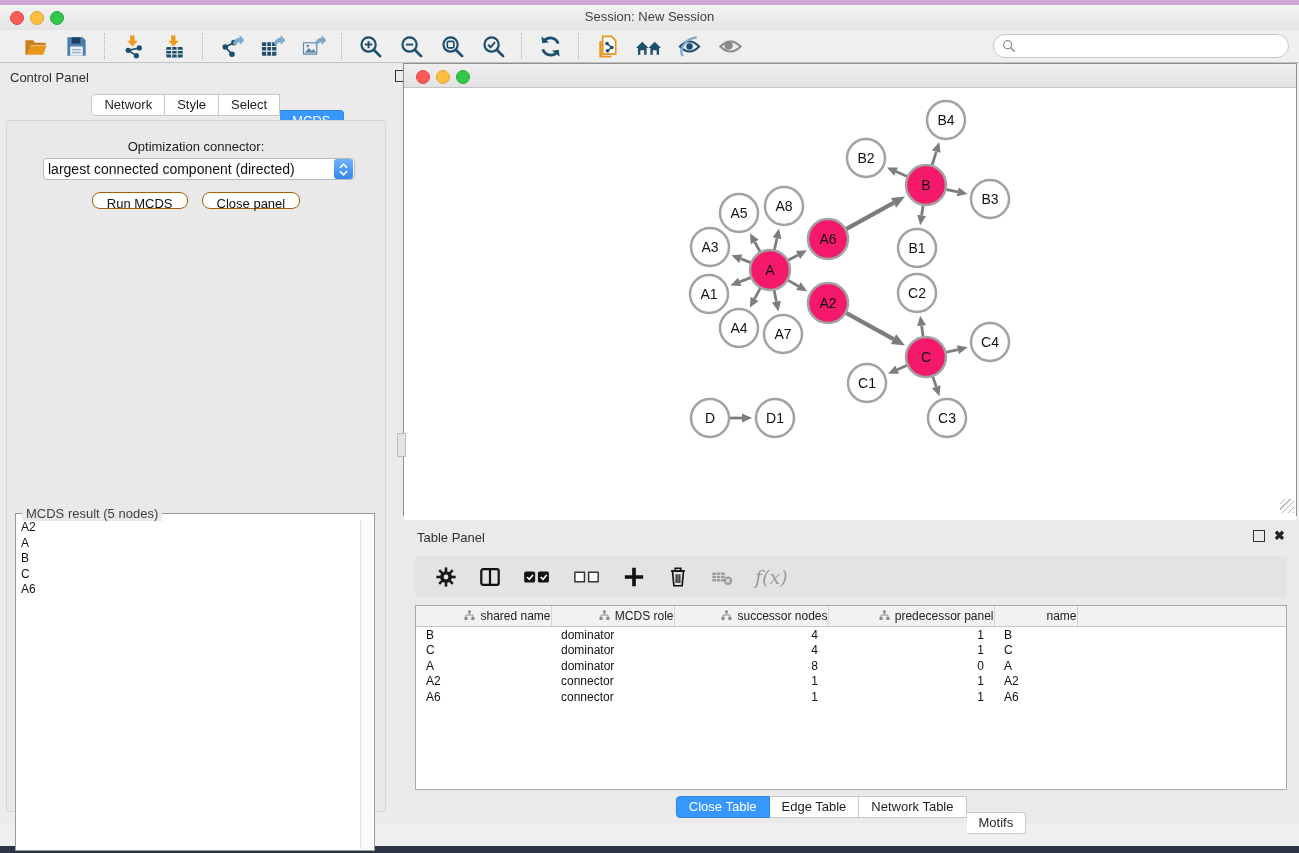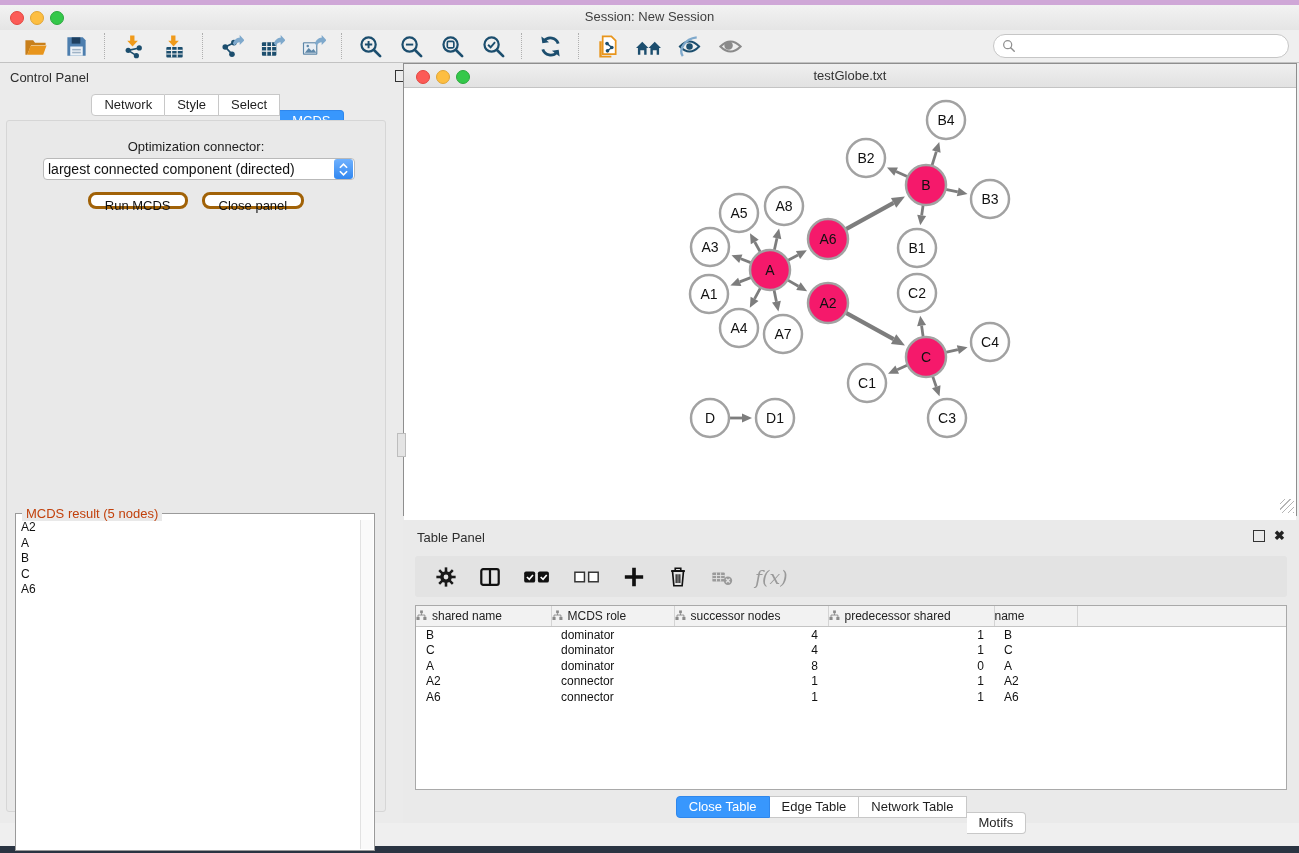--- a/index.html
+++ b/index.html
@@ -39,23 +39,23 @@
   .tab:first-child{border-left:1px solid #C8C8C8;border-radius:4px 0 0 4px;}
   .tab:last-child{border-radius:0 4px 4px 0;margin-top:16px;}
   .tab.active{background:#3897FD;border-color:#2F87EC;color:#fff;}
   .cp-body{position:absolute;left:6px;top:57px;width:378px;height:690px;background:#E9E9E9;border:1px solid #D6D6D6;border-radius:3px;}
   .opt-label{position:absolute;left:0;width:100%;top:18px;text-align:center;font-size:13px;color:#1c1c1c;}
   .select{position:absolute;left:36px;top:37px;width:312px;height:22px;background:#fff;border:1px solid #B9B9B9;border-radius:4px;display:flex;align-items:center;box-sizing:border-box;cursor:pointer;}
   .select .sel-text{flex:1;font-size:14px;padding-left:4px;color:#111;white-space:nowrap;overflow:hidden;}
   .select .spinner{width:19px;height:20px;background:linear-gradient(#6FB1FE,#3187F0);border-radius:3px;margin-right:1px;display:flex;flex-direction:column;align-items:center;justify-content:center;gap:1px;}
   .spinner svg{width:9px;height:6px;}
   .btn-row{position:absolute;left:0;top:71px;width:100%;display:flex;justify-content:center;gap:14px;}
-  .push-btn{font-size:13px;background:#fff;border:3px solid #a16207;border-radius:8px;padding:2px 14px;color:#111;height:17px;line-height:17px;cursor:pointer;}
+  .push-btn{font-size:13px;background:#fff;border:1px solid #a16207;border-radius:8px;padding:2px 14px;color:#111;height:17px;line-height:17px;cursor:pointer;}
   .result-box{position:absolute;left:8px;top:392px;width:358px;height:336px;border:1px solid #9A9A9A;background:#fff;}
-  .result-legend{position:absolute;left:6px;top:-8px;background:#E9E9E9;padding:0 4px;font-size:13px;color:#c2410c;}
+  .result-legend{position:absolute;left:6px;top:-8px;background:#E9E9E9;padding:0 4px;font-size:13px;color:#404040;}
   .result-list{position:absolute;left:1px;top:6px;right:14px;bottom:1px;overflow:hidden;font-size:12px;color:#111;padding-left:4px;}
   .result-list div{line-height:15.5px;}
   .result-scroll{position:absolute;right:1px;top:6px;bottom:1px;width:12px;background:#FAFAFA;border-left:1px solid #E2E2E2;}
 
   
   .net-window{position:absolute;left:403px;top:58px;width:894px;height:453px;background:#fff;border:1px solid #8E8E8E;box-sizing:border-box;}
   .net-titlebar{position:absolute;left:0;top:0;width:100%;height:24px;background:linear-gradient(#EFEFEF,#E2E2E2);border-bottom:1px solid #C4C4C4;box-sizing:border-box;}
   .net-titlebar .title{position:absolute;left:0;right:0;top:4px;text-align:center;font-size:13px;color:#333;}
   .net-tl{position:absolute;top:6px;width:12px;height:12px;border-radius:50%;}
   .net-canvas{position:absolute;left:0;top:24px;width:892px;height:539px;background:#fff;}
@@ -64,21 +64,21 @@
   .divider-grip{position:absolute;left:397px;top:428px;width:7px;height:22px;background:#E4E4E4;border:1px solid #BDBDBD;}
 
   
   .table-panel{position:absolute;left:403px;top:515px;width:896px;height:303px;background:#EAEAEA;}
   .tp-toolbar{position:absolute;left:12px;top:36px;width:872px;height:41px;background:#E3E3E3;border-radius:3px;display:flex;align-items:center;gap:22px;padding-left:20px;box-sizing:border-box;}
   .tp-btn{display:flex;align-items:center;justify-content:center;cursor:pointer;}
   .tp-btn svg{width:22px;height:22px;}
   .fx-label{font-family:"DejaVu Serif",serif;font-style:italic;font-size:19px;color:#9A9A9A;}
   .tbl-wrap{position:absolute;left:12px;top:85px;width:872px;height:185px;background:#fff;border:1px solid #A9A9A9;overflow:hidden;box-sizing:border-box;}
   table.grid{border-collapse:collapse;table-layout:fixed;width:100%;}
-  table.grid th{height:20px;background:#F2F2F2;border-bottom:1px solid #C4C4C4;border-right:1px solid #D4D4D4;font-size:12px;font-weight:normal;color:#222;text-align:left;padding:0;white-space:nowrap;overflow:hidden;}
+  table.grid th{height:20px;background:#F2F2F2;border-bottom:1px solid #C4C4C4;border-right:1px solid #D4D4D4;font-size:12px;font-weight:normal;color:#222;text-align:right;padding:0;white-space:nowrap;overflow:hidden;}
   table.grid th .hicon{vertical-align:-1px;margin-right:5px;}
   table.grid th:last-child{border-right:none;}
   table.grid td{font-size:12px;color:#111;height:15.5px;padding:0 10px 0 10px;white-space:nowrap;overflow:hidden;}
   td.al{text-align:left;}td.ar{text-align:right;}
   .tp-tabs{position:absolute;left:0;top:276px;width:100%;display:flex;justify-content:center;}
   .tp-ctrls{position:absolute;right:14px;top:10px;display:flex;gap:9px;align-items:center;}
   .tp-head{position:absolute;left:14px;top:10px;font-size:13px;color:#2e2e2e;}
 
   
   .statusbar{position:absolute;left:0;top:813px;width:100%;height:28px;background:#EDEDED;border-top:1px solid #BFBFBF;box-sizing:border-box;}
@@ -296,21 +296,20 @@
           <div class="result-scroll"></div>
         </div>
       </div>
     </div>
 
     <div class="net-window">
       <div class="net-titlebar">
         <span class="net-tl" style="left:12px;background:#FC5B57;border:1px solid #E2463F;"></span>
         <span class="net-tl" style="left:32px;background:#FDBE41;border:1px solid #E0A535;"></span>
         <span class="net-tl" style="left:52px;background:#34C84A;border:1px solid #2BA83D;"></span>
-        <div class="title">testGlobe.txt</div>
       </div>
       <div class="net-canvas">
         <svg id="graph-svg" width="892" height="427" viewBox="0 0 892 427">
             <line x1="356.4445610618003" y1="164.43032195234252" x2="350.7664742480295" y2="153.98996877863485" stroke="#7D7D7D" stroke-width="2.8"></line>
             <polygon points="345.98875477892966,145.2051297548061 354.7196518087524,151.8399950175399 346.8132966873066,156.1399425397298" fill="#7D7D7D"></polygon>
             <line x1="370.27393757610866" y1="162.46199965207478" x2="372.94800299942074" y2="150.23770057407663" stroke="#7D7D7D" stroke-width="2.8"></line>
             <polygon points="375.08497178747507,140.46870040011402 377.3440530777039,151.19933652870108 368.55195292113757,149.27606461945217" fill="#7D7D7D"></polygon>
             <line x1="347.325077653959" y1="174.84127976735095" x2="336.8136218709676" y2="170.81188838387092" stroke="#7D7D7D" stroke-width="2.8"></line>
             <polygon points="327.47616069794714,167.2325282675464 338.42433392331367,166.6100308560117 335.20290981862155,175.01374591173015" fill="#7D7D7D"></polygon>
             <line x1="347.38868096605233" y1="189.3224861772909" x2="335.7086764060137" y2="193.91789780747" stroke="#7D7D7D" stroke-width="2.8"></line>
@@ -483,21 +482,21 @@
                     <rect x="4.5" y="0.5" width="3" height="3" fill="#8A8A8A"></rect>
                     <rect x="0.5" y="7.5" width="3.4" height="3.4" fill="#8A8A8A"></rect>
                     <rect x="8" y="7.5" width="3.4" height="3.4" fill="#8A8A8A"></rect>
                     <path d="M6 3.5v2M2.2 7.5V5.5h7.5v2" stroke="#8A8A8A" fill="none"></path>
                   </svg><span>successor nodes</span></th>
                 <th><svg class="hicon" width="11" height="11" viewBox="0 0 12 12">
                     <rect x="4.5" y="0.5" width="3" height="3" fill="#8A8A8A"></rect>
                     <rect x="0.5" y="7.5" width="3.4" height="3.4" fill="#8A8A8A"></rect>
                     <rect x="8" y="7.5" width="3.4" height="3.4" fill="#8A8A8A"></rect>
                     <path d="M6 3.5v2M2.2 7.5V5.5h7.5v2" stroke="#8A8A8A" fill="none"></path>
-                  </svg><span>predecessor shared</span></th>
+                  </svg><span>predecessor panel</span></th>
                 <th><span>name</span></th>
                 <th></th>
               </tr>
             </thead>
             <tbody>
               <tr>
                 <td class="al">B</td>
                 <td class="al">dominator</td>
                 <td class="ar">4</td>
                 <td class="ar">1</td>

